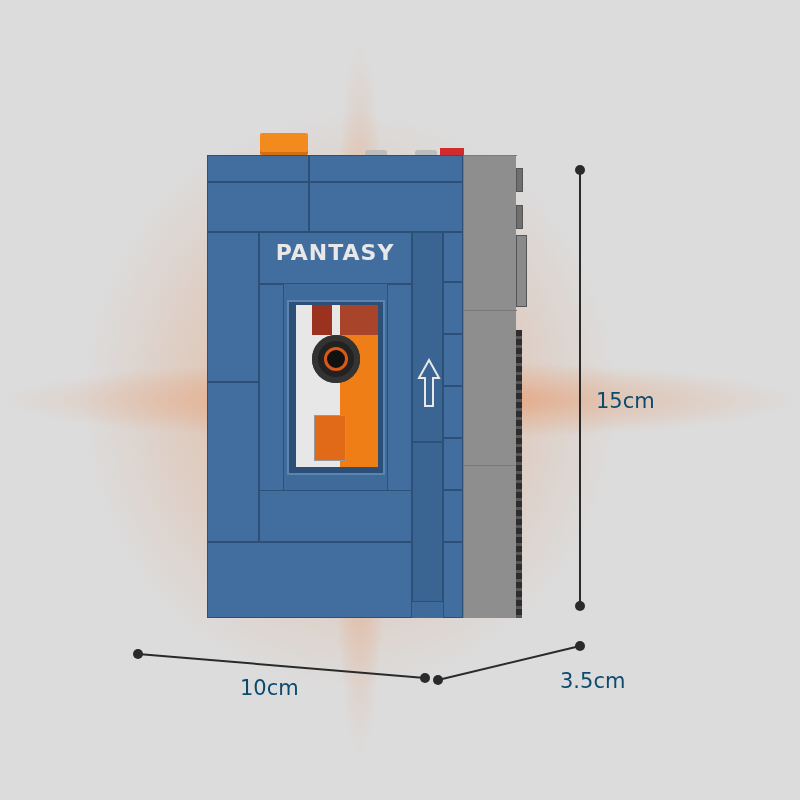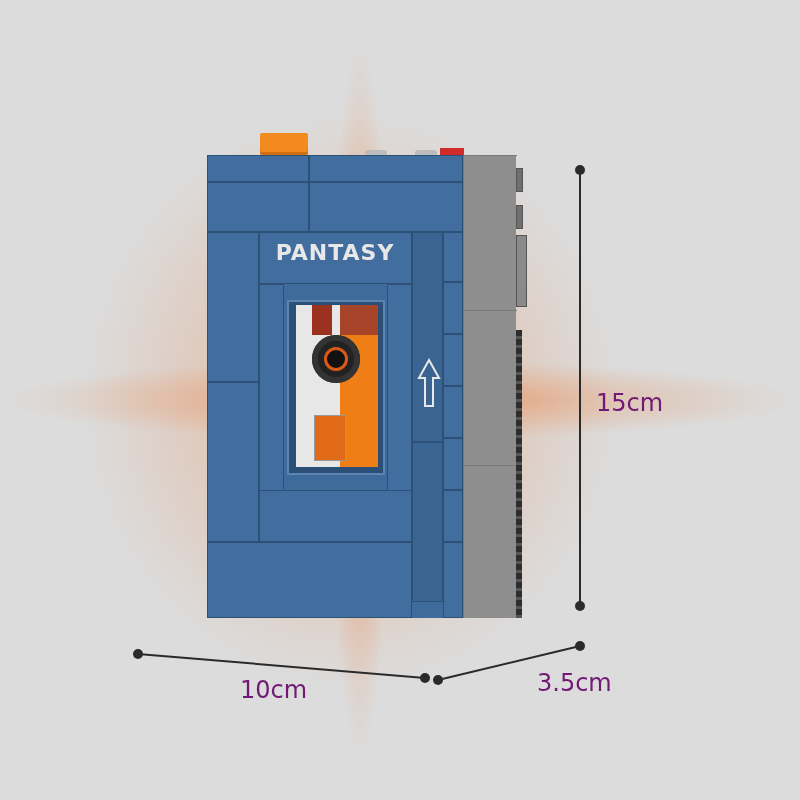--- a/index.html
+++ b/index.html
@@ -29,21 +29,21 @@
   .tape { position:absolute; left:296px; top:305px; width:82px; height:162px; background:#e7e7e7; overflow:hidden; }
   .tape .orange-half { position:absolute; left:44px; top:0; width:38px; height:162px; background:#f07e16; }
   .tape .red-top { position:absolute; left:16px; top:0; width:20px; height:30px; background:#9b3220; }
   .tape .red-top2 { position:absolute; left:44px; top:0; width:38px; height:30px; background:#a8442a; }
   .reel { position:absolute; left:16px; top:30px; width:48px; height:48px; border-radius:50%; background:#222; box-shadow:inset 0 0 0 6px #333; }
   .reel-inner { position:absolute; left:12px; top:12px; width:24px; height:24px; border-radius:50%; background:#111; border:3px solid #d95a18; box-sizing:border-box; }
   .counter { position:absolute; left:18px; top:110px; width:30px; height:44px; background:#e06a18; border:1px solid #999; }
 
   .arrow { position:absolute; left:417px; top:358px; width:24px; height:50px; }
 
-  .dim-text { position:absolute; color:#701a75; font-size:24px; font-family:"DejaVu Sans", sans-serif; }
+  .dim-text { position:absolute; color:#0c4a6e; font-size:21px; font-family:"DejaVu Sans", sans-serif; }
   svg.dims { position:absolute; left:0; top:0; }
 </style>
 </head>
 <body>
 
 <div class="glow glow-c"></div>
 <div class="glow glow-v"></div>
 <div class="glow glow-h"></div>
 
 <div class="top-btn orange-btn"></div>
@@ -108,13 +108,13 @@
   <line x1="138" y1="654" x2="425" y2="678" stroke="#2a2a2a" stroke-width="2"></line>
   <circle cx="138" cy="654" r="5" fill="#2a2a2a"></circle>
   <circle cx="425" cy="678" r="5" fill="#2a2a2a"></circle>
   <line x1="438" y1="680" x2="580" y2="646" stroke="#2a2a2a" stroke-width="2"></line>
   <circle cx="438" cy="680" r="5" fill="#2a2a2a"></circle>
   <circle cx="580" cy="646" r="5" fill="#2a2a2a"></circle>
 </svg>
 
 <div class="dim-text" style="left:596px;top:389px;">15cm</div>
 <div class="dim-text" style="left:240px;top:676px;">10cm</div>
-<div class="dim-text" style="left:537px;top:669px;">3.5cm</div>
+<div class="dim-text" style="left:560px;top:669px;">3.5cm</div>
 
 </body></html>

